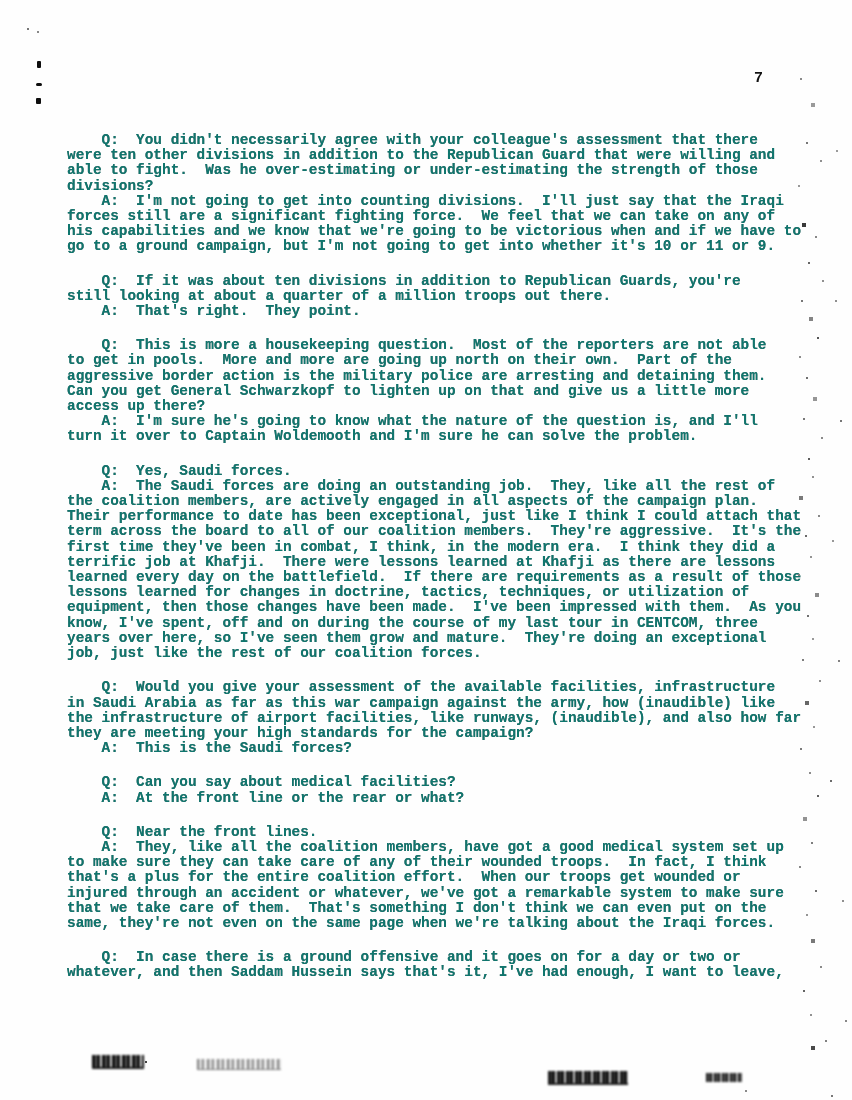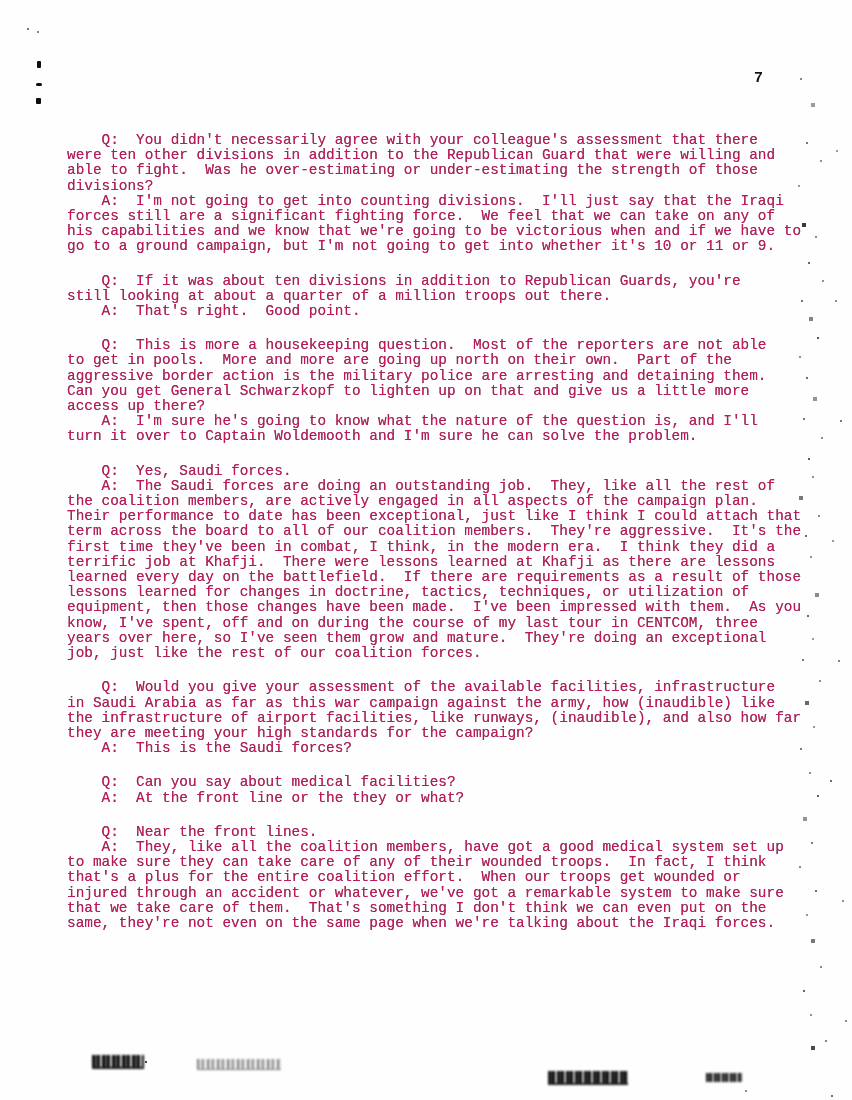--- a/index.html
+++ b/index.html
@@ -23,22 +23,22 @@
     font-weight: 700;
     color: #121212;
   }
   .transcript {
     position: absolute;
     left: 67px;
     top: 133px;
     width: 740px;
     font-size: 14.4px;
     line-height: 15.2px;
-    font-weight: 400;
-    color: #be185d;
+    font-weight: 700;
+    color: #0f766e;
     text-shadow: 0 0 0.5px rgba(0,0,0,0.55);
   }
   .para {
     white-space: pre;
     margin: 0 0 19px 0;
   }
   
   .smudge {
     position: absolute;
     filter: blur(0.8px);
@@ -111,21 +111,21 @@
     <div class="para">    Q:  You didn't necessarily agree with your colleague's assessment that there
 were ten other divisions in addition to the Republican Guard that were willing and
 able to fight.  Was he over-estimating or under-estimating the strength of those
 divisions?
     A:  I'm not going to get into counting divisions.  I'll just say that the Iraqi
 forces still are a significant fighting force.  We feel that we can take on any of
 his capabilities and we know that we're going to be victorious when and if we have to
 go to a ground campaign, but I'm not going to get into whether it's 10 or 11 or 9.</div>
     <div class="para">    Q:  If it was about ten divisions in addition to Republican Guards, you're
 still looking at about a quarter of a million troops out there.
-    A:  That's right.  Good point.</div>
+    A:  That's right.  They point.</div>
     <div class="para">    Q:  This is more a housekeeping question.  Most of the reporters are not able
 to get in pools.  More and more are going up north on their own.  Part of the
 aggressive border action is the military police are arresting and detaining them.
 Can you get General Schwarzkopf to lighten up on that and give us a little more
 access up there?
     A:  I'm sure he's going to know what the nature of the question is, and I'll
 turn it over to Captain Woldemooth and I'm sure he can solve the problem.</div>
     <div class="para">    Q:  Yes, Saudi forces.
     A:  The Saudi forces are doing an outstanding job.  They, like all the rest of
 the coalition members, are actively engaged in all aspects of the campaign plan.
@@ -138,28 +138,30 @@
 equipment, then those changes have been made.  I've been impressed with them.  As you
 know, I've spent, off and on during the course of my last tour in CENTCOM, three
 years over here, so I've seen them grow and mature.  They're doing an exceptional
 job, just like the rest of our coalition forces.</div>
     <div class="para">    Q:  Would you give your assessment of the available facilities, infrastructure
 in Saudi Arabia as far as this war campaign against the army, how (inaudible) like
 the infrastructure of airport facilities, like runways, (inaudible), and also how far
 they are meeting your high standards for the campaign?
     A:  This is the Saudi forces?</div>
     <div class="para">    Q:  Can you say about medical facilities?
-    A:  At the front line or the they or what?</div>
+    A:  At the front line or the rear or what?</div>
     <div class="para">    Q:  Near the front lines.
     A:  They, like all the coalition members, have got a good medical system set up
 to make sure they can take care of any of their wounded troops.  In fact, I think
 that's a plus for the entire coalition effort.  When our troops get wounded or
 injured through an accident or whatever, we've got a remarkable system to make sure
 that we take care of them.  That's something I don't think we can even put on the
 same, they're not even on the same page when we're talking about the Iraqi forces.</div>
+    <div class="para">    Q:  In case there is a ground offensive and it goes on for a day or two or
+whatever, and then Saddam Hussein says that's it, I've had enough, I want to leave,</div>
   </div>
 
   <div class="smudge smudge-a"></div>
   <div class="smudge smudge-b"></div>
   <div class="smudge smudge-c"></div>
   <div class="smudge smudge-d"></div>
 
   <div class="ink-speck speck-1"></div>
   <div class="ink-speck speck-2"></div>
   <div class="ink-speck speck-3"></div>

